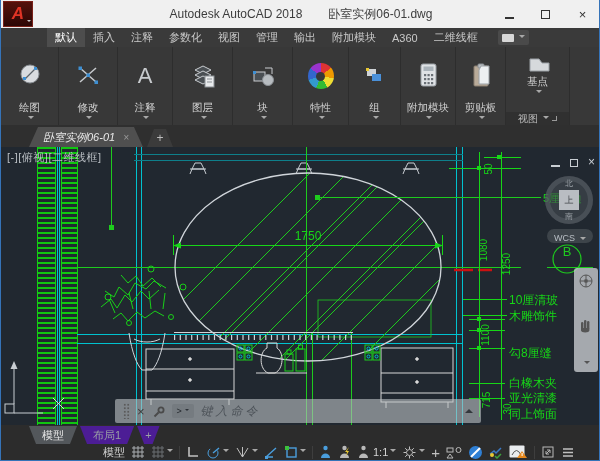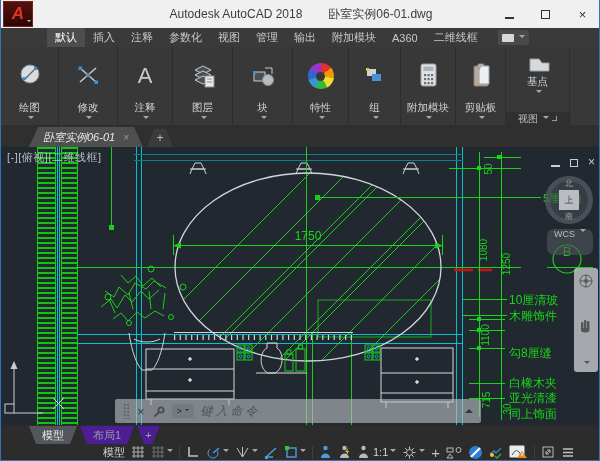--- a/index.html
+++ b/index.html
@@ -39,21 +39,21 @@
   .ftab .x{margin-left:8px;color:#9a9a9a;font-size:10px;}
   .ftabnew{height:18px;width:26px;background:#3b3b3b;clip-path:polygon(7px 0,calc(100% - 7px) 0,100% 100%,0 100%);color:#bdbdbd;display:flex;align-items:center;justify-content:center;font-size:12px;}
   
   #canvas{position:absolute;left:0;top:147px;width:600px;height:278px;background:#212830;overflow:hidden;}
   .hcol{position:absolute;top:0;height:278px;border-left:1px solid #14cf14;border-right:1px solid #14cf14;background:repeating-linear-gradient(180deg,#10c510 0 2px,rgba(0,0,0,0) 2px 5px);}
   #vplabel{position:absolute;left:6px;top:3px;color:#b9bec3;font-size:11px;letter-spacing:.5px;}
   #dwincontrols{position:absolute;right:6px;top:6px;display:flex;gap:10px;align-items:center;color:#c9ced3;}
   #viewcube{position:absolute;left:544px;top:29px;width:48px;height:48px;border-radius:50%;background:rgba(72,78,85,.55);box-shadow:inset 0 0 0 5px rgba(95,101,108,.45);display:flex;align-items:center;justify-content:center;}
   #viewcube .face{width:20px;height:20px;background:#b9bdc2;color:#44484c;font-size:9px;display:flex;align-items:center;justify-content:center;}
   .vclab{position:absolute;left:0;width:48px;text-align:center;color:#9aa0a6;font-size:8px;}
-  #wcs{position:absolute;left:546px;top:82px;width:46px;height:26px;background:rgba(80,86,92,.6);border-radius:7px;color:#b8bec4;font-size:9px;display:flex;align-items:flex-start;justify-content:center;gap:3px;}
+  #wcs{position:absolute;left:546px;top:82px;width:46px;height:14px;background:rgba(80,86,92,.6);border-radius:7px;color:#b8bec4;font-size:9px;display:flex;align-items:flex-end;justify-content:center;gap:3px;}
   #navbar{position:absolute;left:573px;top:121px;width:24px;height:104px;background:rgba(203,206,210,.78);border-radius:3px;display:flex;flex-direction:column;align-items:center;justify-content:space-between;padding:5px 0;}
   #navbar .caret{border-top-color:#555;}
   
   #cmdbar{position:absolute;left:114px;top:252px;width:366px;height:24px;background:rgba(186,190,194,.62);border-radius:2px;display:flex;align-items:center;gap:7px;padding:0 8px;}
   #cmdgrip{width:7px;height:16px;background-image:radial-gradient(circle,#5a5a5a .9px,transparent 1.1px);background-size:3.5px 3.5px;}
   #cmdclose{color:#3c3c3c;font-size:13px;}
   #promptchip{width:22px;height:14px;background:rgba(110,115,120,.55);border-radius:2px;color:#23282c;font-size:9px;display:flex;align-items:center;justify-content:center;gap:1px;}
   #promptchip .caret{border-width:2.5px;border-top-color:#2e3338;}
   #cmdtext{font-style:italic;color:#4e545a;font-size:12px;letter-spacing:3px;}
   #cmdhist{margin-left:auto;width:0;height:0;border:4px solid transparent;border-bottom-color:#33383c;margin-bottom:4px;}

